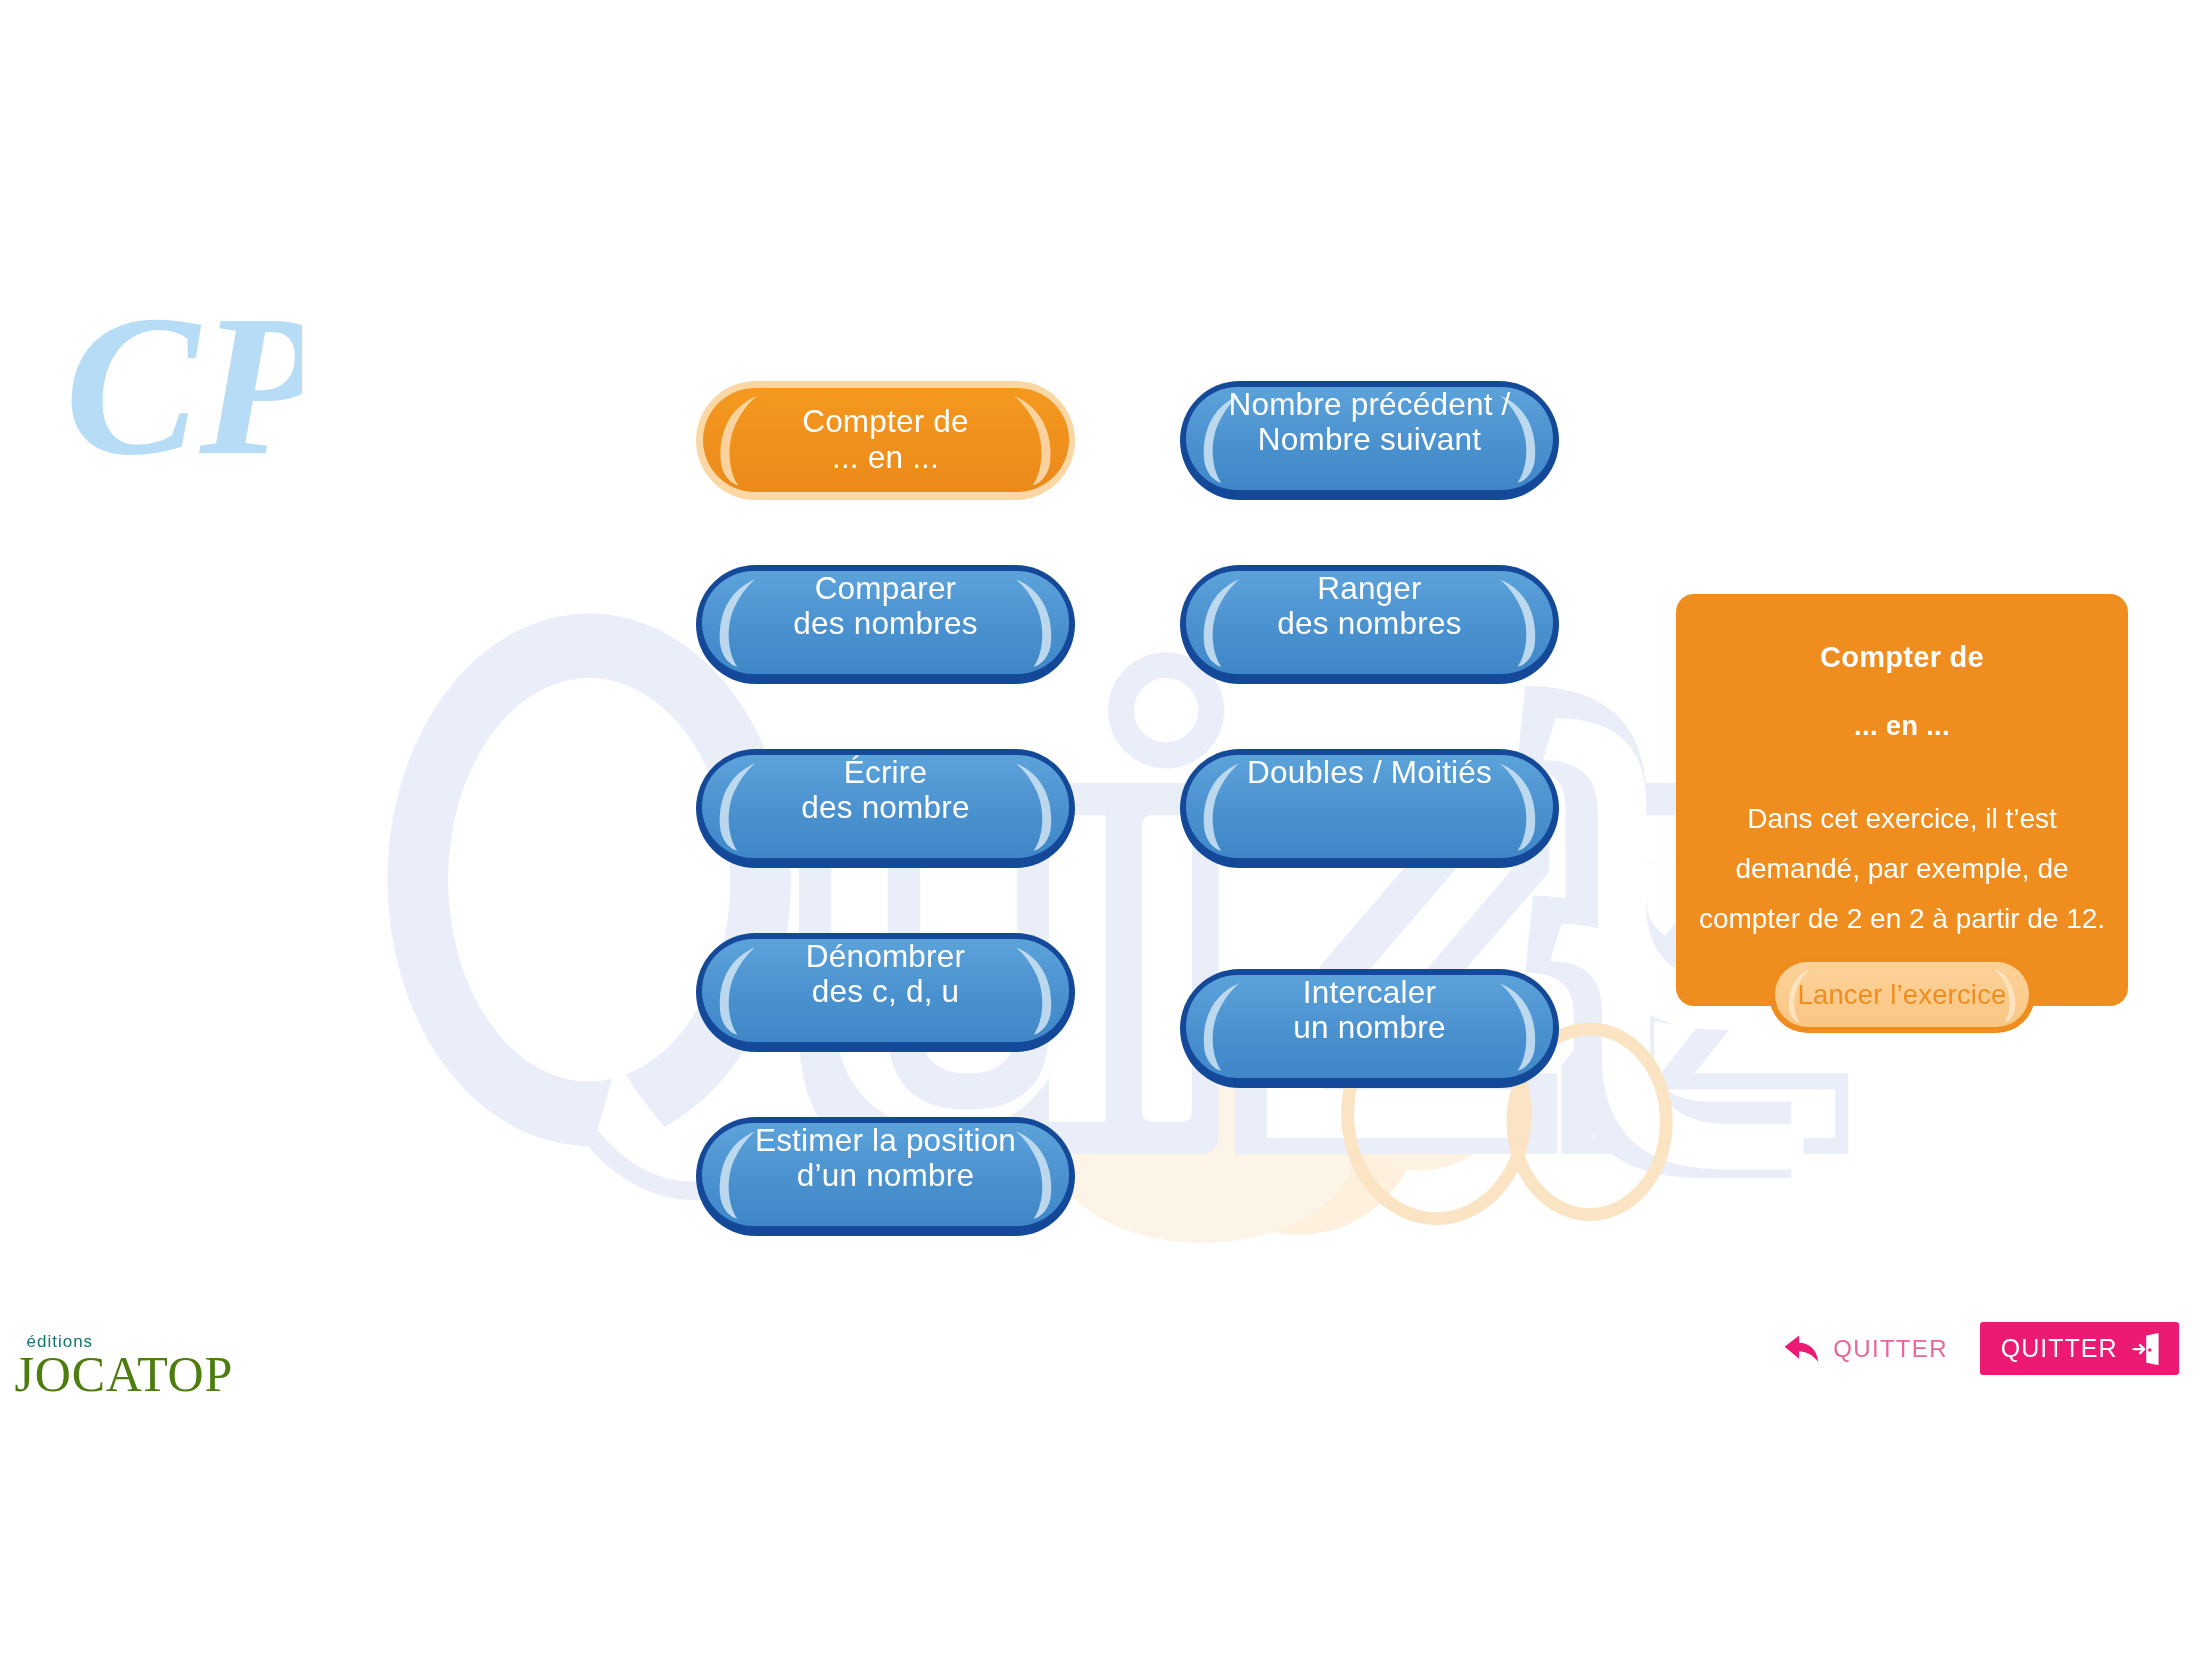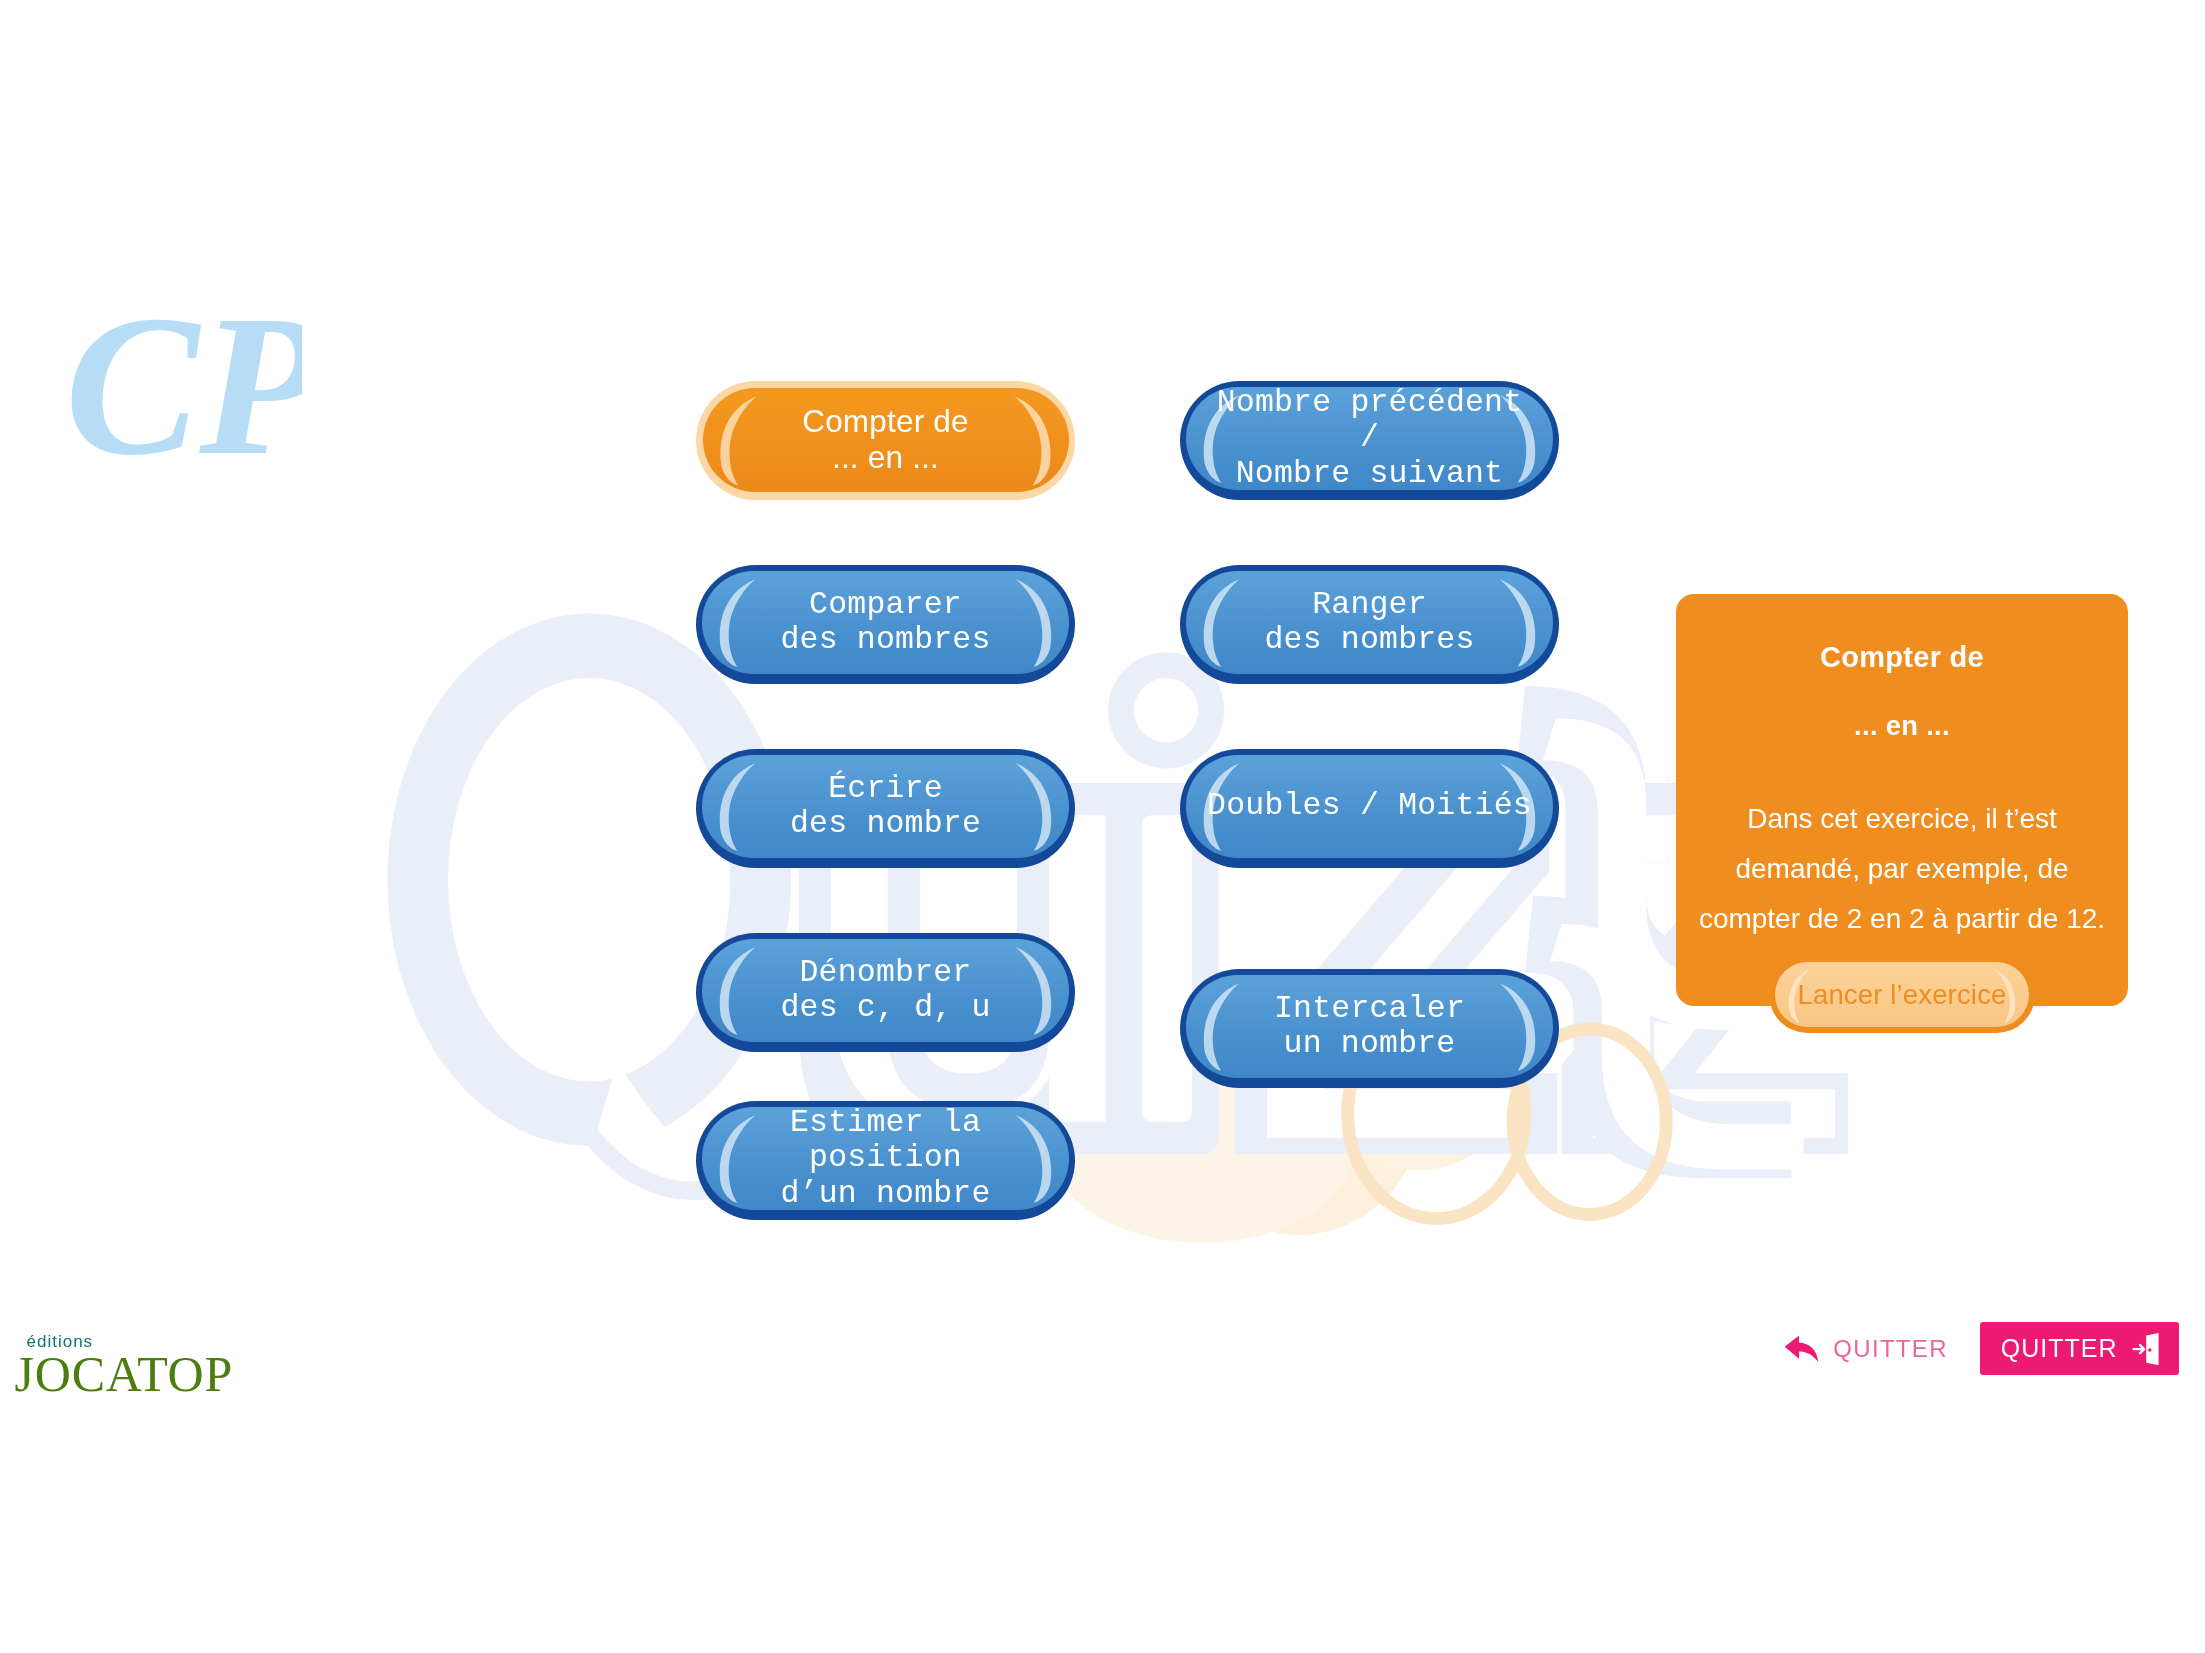--- a/index.html
+++ b/index.html
@@ -57,24 +57,22 @@
   .ex-btn.blue {
     background: #14499a;
     padding: 5.7px 5.7px 10.5px 5.7px;
   }
   .ex-btn.blue .inner {
     position: relative;
     width: 100%; height: 100%;
     border-radius: 55px;
     background: linear-gradient(180deg,#5ca2da 0%, #4a91cf 55%, #3f87c8 100%);
     display: flex;
-    align-items: center;
     justify-content: center;
     overflow: hidden;
-    font-family: Liberation Mono, monospace;
   }
   
   .ex-btn.orange {
     background: #fad7a5;
     padding: 6.5px 6.5px 8px 6.5px;
   }
   .ex-btn.orange .inner {
     position: relative;
     width: 100%; height: 100%;
     border-radius: 55px;
@@ -437,21 +435,21 @@
         <span class="cres-r">
           <svg viewBox="0 0 74 134">
               <path d="M12 6 C52 22 68 62 62 104 C58 120 48 130 38 132 C52 112 56 72 40 42 C32 26 22 14 12 6 Z" fill="#cfe4f5" opacity="0.85"></path>
             </svg>
         </span>
         <span class="label">Intercaler
 un nombre</span>
       </div>
     </div>
 
-    <div class="ex-btn blue" style="left:0px;  top:720px;">
+    <div class="ex-btn blue" style="left:0px;  top:736px;">
       <div class="inner">
         <span class="cres-l">
           <svg viewBox="0 0 74 134">
               <path d="M62 6 C22 22 6 62 12 104 C16 120 26 130 36 132 C22 112 18 72 34 42 C42 26 52 14 62 6 Z" fill="#cfe4f5" opacity="0.85"></path>
             </svg>
         </span>
         <span class="cres-r">
           <svg viewBox="0 0 74 134">
               <path d="M12 6 C52 22 68 62 62 104 C58 120 48 130 38 132 C52 112 56 72 40 42 C32 26 22 14 12 6 Z" fill="#cfe4f5" opacity="0.85"></path>
             </svg>

